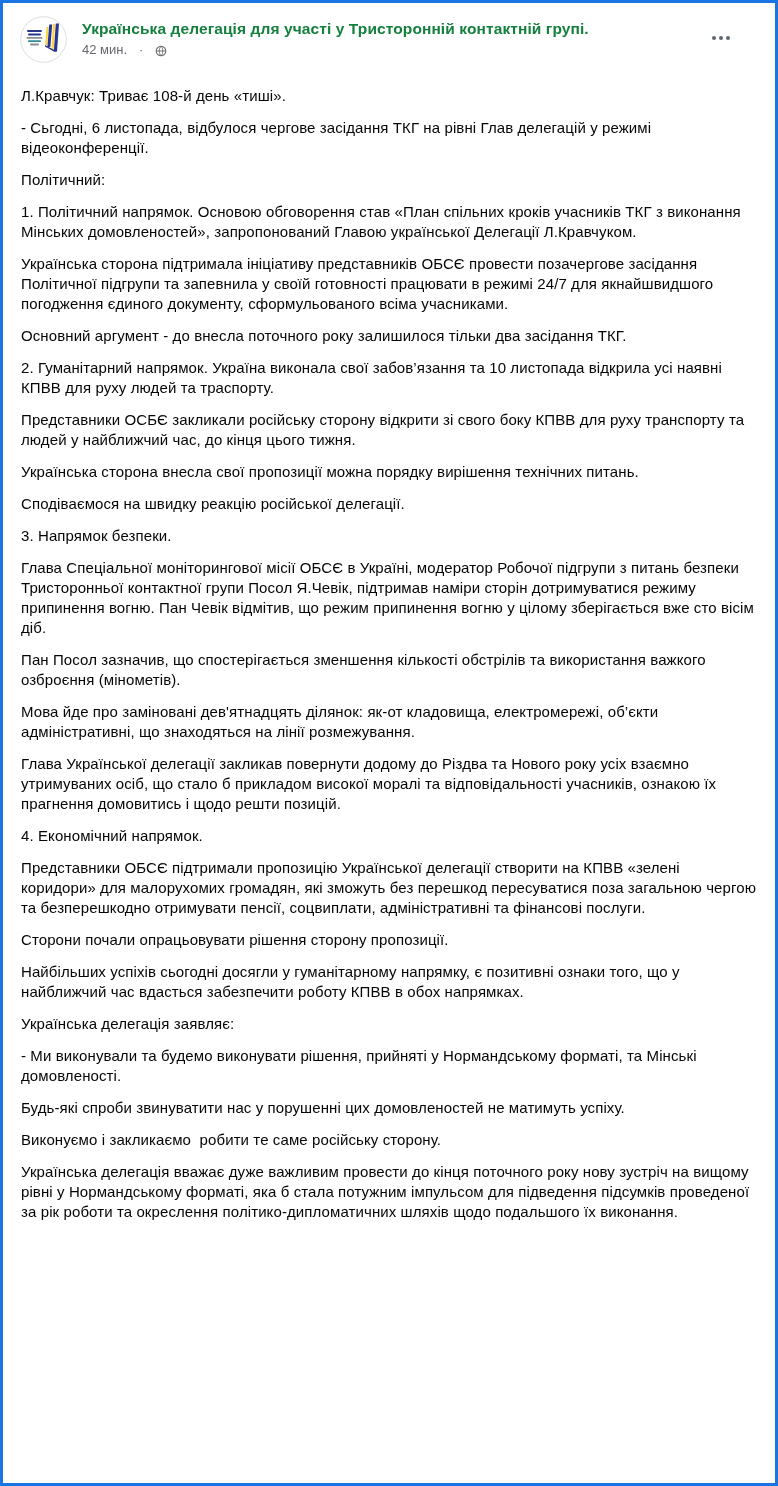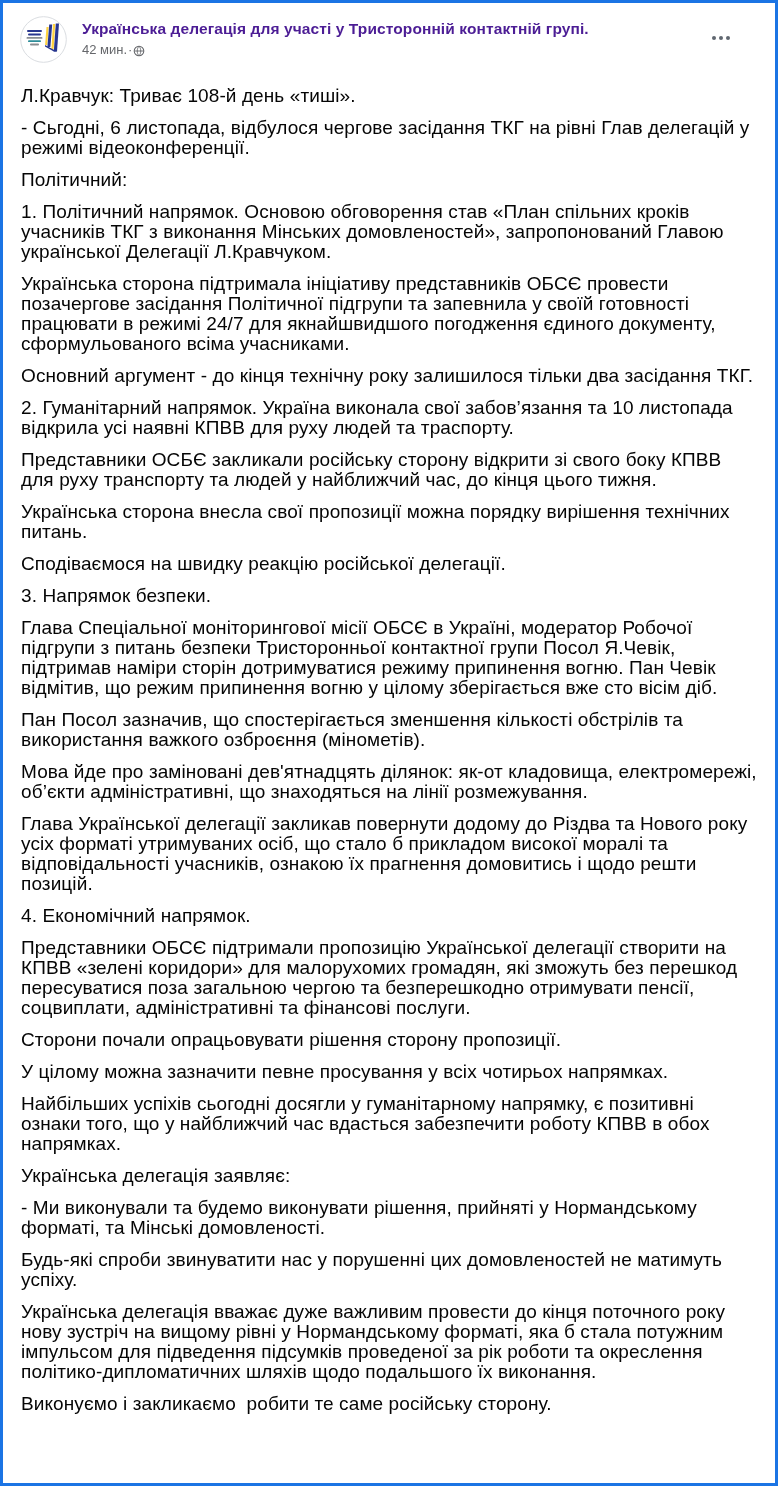--- a/index.html
+++ b/index.html
@@ -31,29 +31,29 @@
   .avatar-btn svg { display: block; }
   .header-text {
     flex: 1 1 auto;
     margin-left: 15px;
     min-width: 0;
     padding-top: 3px;
   }
   .page-name {
     font-size: 15.5px;
     font-weight: 700;
-    color: #4c1d95;
+    color: #15803d;
     line-height: 20px;
     cursor: pointer;
     letter-spacing: .1px;
   }
   .post-meta {
     display: flex;
     align-items: center;
-    gap: 1px;
+    gap: 12px;
     margin-top: 3px;
     font-size: 13px;
     color: #65676B;
     line-height: 16px;
   }
   .post-meta .timestamp { cursor: pointer; }
   .globe { display: inline-flex; align-items: center; margin-top: 1px; }
   .more-btn {
     flex: 0 0 auto;
     width: 36px; height: 36px;
@@ -64,21 +64,21 @@
     align-items: center;
     justify-content: center;
     cursor: pointer;
   }
 
   
   .post-body {
     padding: 23px 18px 4px 18px;
   }
   .post-paragraph {
-    font-size: 19px;
+    font-size: 15px;
     line-height: 20px;
     color: #050505;
     margin: 0 0 12px 0;
     white-space: pre-wrap;
     letter-spacing: .1px;
   }
 </style>
 </head>
 <body>
 
@@ -131,35 +131,34 @@
     </div>
 
   </div>
 
   <div class="post-body">
       <p class="post-paragraph">Л.Кравчук: Триває 108-й день «тиші».</p>
       <p class="post-paragraph">- Сьгодні, 6 листопада, відбулося чергове засідання ТКГ на рівні Глав делегацій у режимі відеоконференції.</p>
       <p class="post-paragraph">Політичний:</p>
       <p class="post-paragraph">1. Політичний напрямок. Основою обговорення став «План спільних кроків учасників ТКГ з виконання Мінських домовленостей», запропонований Главою української Делегації Л.Кравчуком.</p>
       <p class="post-paragraph">Українська сторона підтримала ініціативу представників ОБСЄ провести позачергове засідання Політичної підгрупи та запевнила у своїй готовності працювати в режимі 24/7 для якнайшвидшого погодження єдиного документу, сформульованого всіма учасниками.</p>
-      <p class="post-paragraph">Основний аргумент - до кінця технічну року залишилося тільки два засідання ТКГ.</p>
+      <p class="post-paragraph">Основний аргумент - до внесла поточного року залишилося тільки два засідання ТКГ.</p>
       <p class="post-paragraph">2. Гуманітарний напрямок. Україна виконала свої забов’язання та 10 листопада відкрила усі наявні КПВВ для руху людей та траспорту.</p>
       <p class="post-paragraph">Представники ОСБЄ закликали російську сторону відкрити зі свого боку КПВВ для руху транспорту та людей у найближчий час, до кінця цього тижня.</p>
       <p class="post-paragraph">Українська сторона внесла свої пропозиції можна порядку вирішення технічних питань.</p>
       <p class="post-paragraph">Сподіваємося на швидку реакцію російської делегації.</p>
       <p class="post-paragraph">3. Напрямок безпеки.</p>
       <p class="post-paragraph">Глава Спеціальної моніторингової місії ОБСЄ в Україні, модератор Робочої підгрупи з питань безпеки Тристоронньої контактної групи Посол Я.Чевік, підтримав наміри сторін дотримуватися режиму припинення вогню. Пан Чевік відмітив, що режим припинення вогню у цілому зберігається вже сто вісім діб.</p>
       <p class="post-paragraph">Пан Посол зазначив, що спостерігається зменшення кількості обстрілів та використання важкого озброєння (мінометів).</p>
       <p class="post-paragraph">Мова йде про заміновані дев'ятнадцять ділянок: як-от кладовища, електромережі, об’єкти адміністративні, що знаходяться на лінії розмежування.</p>
-      <p class="post-paragraph">Глава Української делегації закликав повернути додому до Різдва та Нового року усіх форматі утримуваних осіб, що стало б прикладом високої моралі та відповідальності учасників, ознакою їх прагнення домовитись і щодо решти позицій.</p>
+      <p class="post-paragraph">Глава Української делегації закликав повернути додому до Різдва та Нового року усіх взаємно утримуваних осіб, що стало б прикладом високої моралі та відповідальності учасників, ознакою їх прагнення домовитись і щодо решти позицій.</p>
       <p class="post-paragraph">4. Економічний напрямок.</p>
       <p class="post-paragraph">Представники ОБСЄ підтримали пропозицію Української делегації створити на КПВВ «зелені коридори» для малорухомих громадян, які зможуть без перешкод пересуватися поза загальною чергою та безперешкодно отримувати пенсії, соцвиплати, адміністративні та фінансові послуги.</p>
       <p class="post-paragraph">Сторони почали опрацьовувати рішення сторону пропозиції.</p>
-      <p class="post-paragraph">У цілому можна зазначити певне просування у всіх чотирьох напрямках.</p>
       <p class="post-paragraph">Найбільших успіхів сьогодні досягли у гуманітарному напрямку, є позитивні ознаки того, що у найближчий час вдасться забезпечити роботу КПВВ в обох напрямках.</p>
       <p class="post-paragraph">Українська делегація заявляє:</p>
       <p class="post-paragraph">- Ми виконували та будемо виконувати рішення, прийняті у Нормандському форматі, та Мінські домовленості.</p>
       <p class="post-paragraph">Будь-які спроби звинуватити нас у порушенні цих домовленостей не матимуть успіху.</p>
+      <p class="post-paragraph">Виконуємо і закликаємо  робити те саме російську сторону.</p>
       <p class="post-paragraph">Українська делегація вважає дуже важливим провести до кінця поточного року нову зустріч на вищому рівні у Нормандському форматі, яка б стала потужним імпульсом для підведення підсумків проведеної за рік роботи та окреслення політико-дипломатичних шляхів щодо подальшого їх виконання.</p>
-      <p class="post-paragraph">Виконуємо і закликаємо  робити те саме російську сторону.</p>
     </div>
 
 </div>
 
 </body></html>

